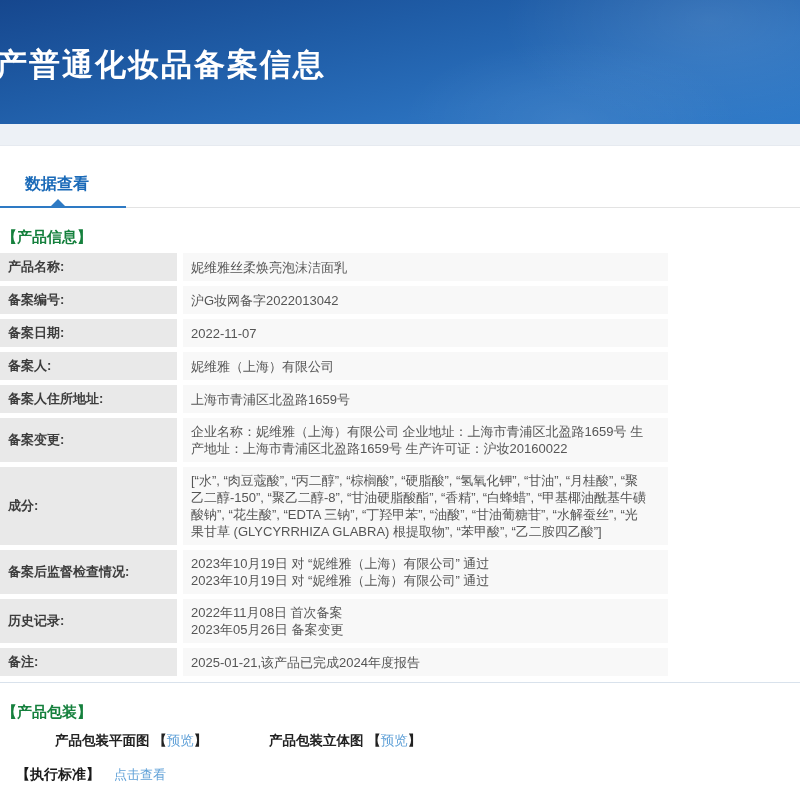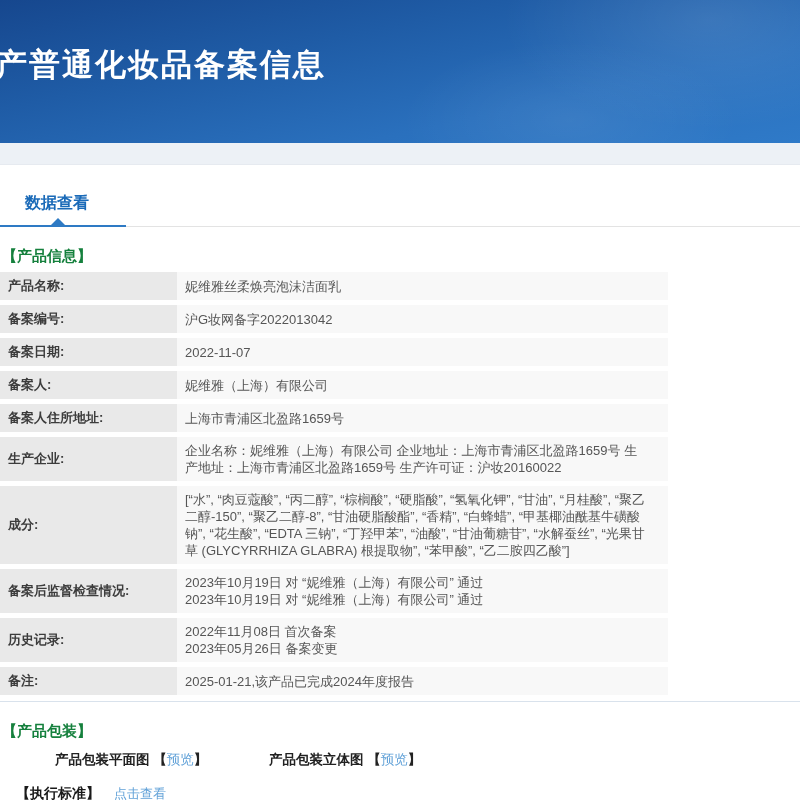--- a/index.html
+++ b/index.html
@@ -6,21 +6,21 @@
   html,body { width:800px; height:800px; }
   body {
     font-family: "Liberation Sans", "DejaVu Sans", sans-serif;
     background:#eef0f1;
     color:#333;
   }
   .page { width:800px; background:#ffffff; }
 
   
   .banner {
-    position:relative; height:143px; overflow:hidden;
+    position:relative; height:124px; overflow:hidden;
     background: linear-gradient(168deg, #16478e 0%, #1f5ca6 35%, #2a70bd 70%, #2f7ac8 100%);
   }
   .banner .swoosh1 {
     position:absolute; right:-120px; top:-90px; width:420px; height:220px;
     border-radius:50%;
     background: radial-gradient(ellipse at center, rgba(255,255,255,0.10) 0%, rgba(255,255,255,0) 70%);
   }
   .banner .swoosh2 {
     position:absolute; right:60px; top:40px; width:340px; height:160px;
     border-radius:50%;
@@ -59,21 +59,21 @@
 
   
   .info-table { width:668px; }
   .info-row { display:flex; margin-bottom:5px; }
   .info-label {
     width:177px; flex:0 0 177px; background:#e9e9e9;
     display:flex; align-items:center;
     padding:5px 8px; font-size:13px; font-weight:bold; color:#3c3c3c;
   }
   .info-value {
-    flex:1; background:#f8f8f8;
+    flex:1; margin-left:6px; background:#f8f8f8;
     display:flex; align-items:center;
     padding:5px 20px 5px 8px; font-size:13px; color:#555;
     line-height:17px; white-space:pre-line;
   }
   .table-divider { border-bottom:1px solid #d9e2ec; margin-top:6px; }
 
   
   .pack-row { margin:10px 0 0 55px; font-size:13.5px; color:#222; }
   .pack-item { display:inline-block; font-weight:bold; }
   .pack-item + .pack-item { margin-left:58px; }
@@ -121,21 +121,21 @@
     </div>
     <div class="info-row">
       <div class="info-label">备案人:</div>
       <div class="info-value">妮维雅（上海）有限公司</div>
     </div>
     <div class="info-row">
       <div class="info-label">备案人住所地址:</div>
       <div class="info-value">上海市青浦区北盈路1659号</div>
     </div>
     <div class="info-row">
-      <div class="info-label">生产企业:</div>
+      <div class="info-label">备案变更:</div>
       <div class="info-value">企业名称：妮维雅（上海）有限公司 企业地址：上海市青浦区北盈路1659号 生产地址：上海市青浦区北盈路1659号 生产许可证：沪妆20160022</div>
     </div>
     <div class="info-row">
       <div class="info-label">成分:</div>
       <div class="info-value">[“水”, “肉豆蔻酸”, “丙二醇”, “棕榈酸”, “硬脂酸”, “氢氧化钾”, “甘油”, “月桂酸”, “聚乙二醇-150”, “聚乙二醇-8”, “甘油硬脂酸酯”, “香精”, “白蜂蜡”, “甲基椰油酰基牛磺酸钠”, “花生酸”, “EDTA 三钠”, “丁羟甲苯”, “油酸”, “甘油葡糖苷”, “水解蚕丝”, “光果甘草 (GLYCYRRHIZA GLABRA) 根提取物”, “苯甲酸”, “乙二胺四乙酸”]</div>
     </div>
     <div class="info-row">
       <div class="info-label">备案后监督检查情况:</div>
       <div class="info-value">2023年10月19日 对 “妮维雅（上海）有限公司” 通过
 2023年10月19日 对 “妮维雅（上海）有限公司” 通过</div>

